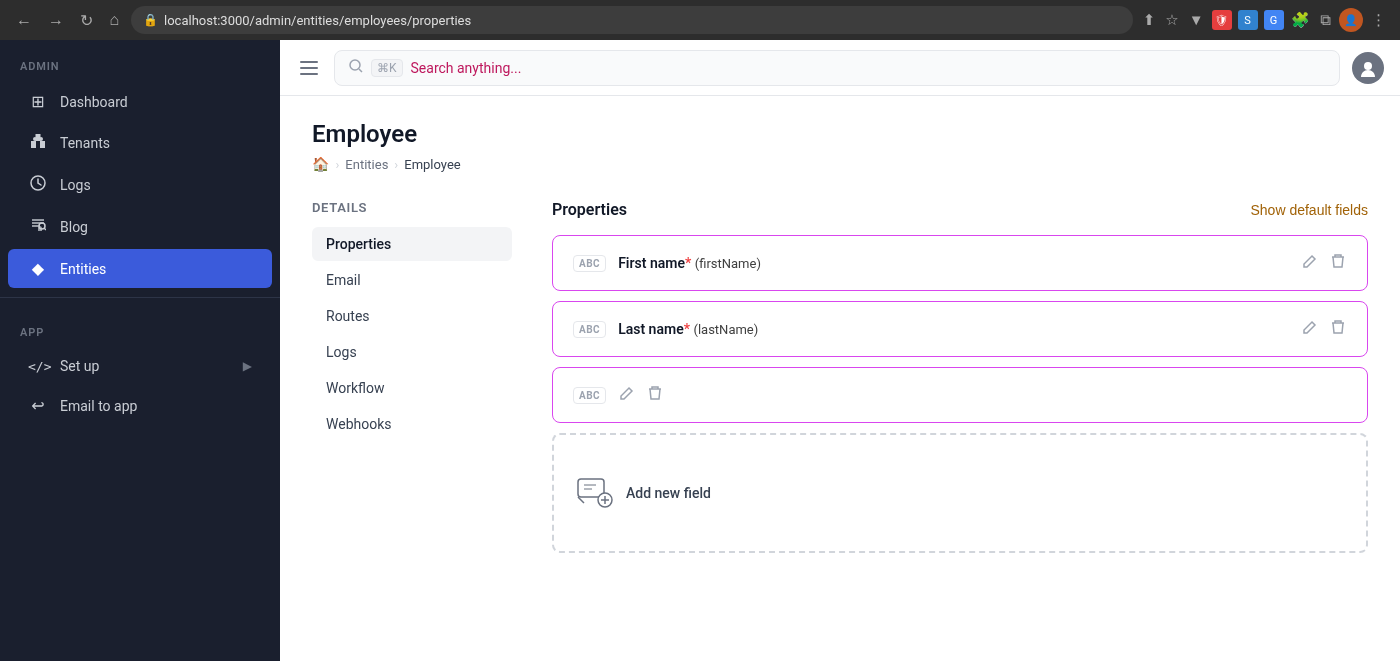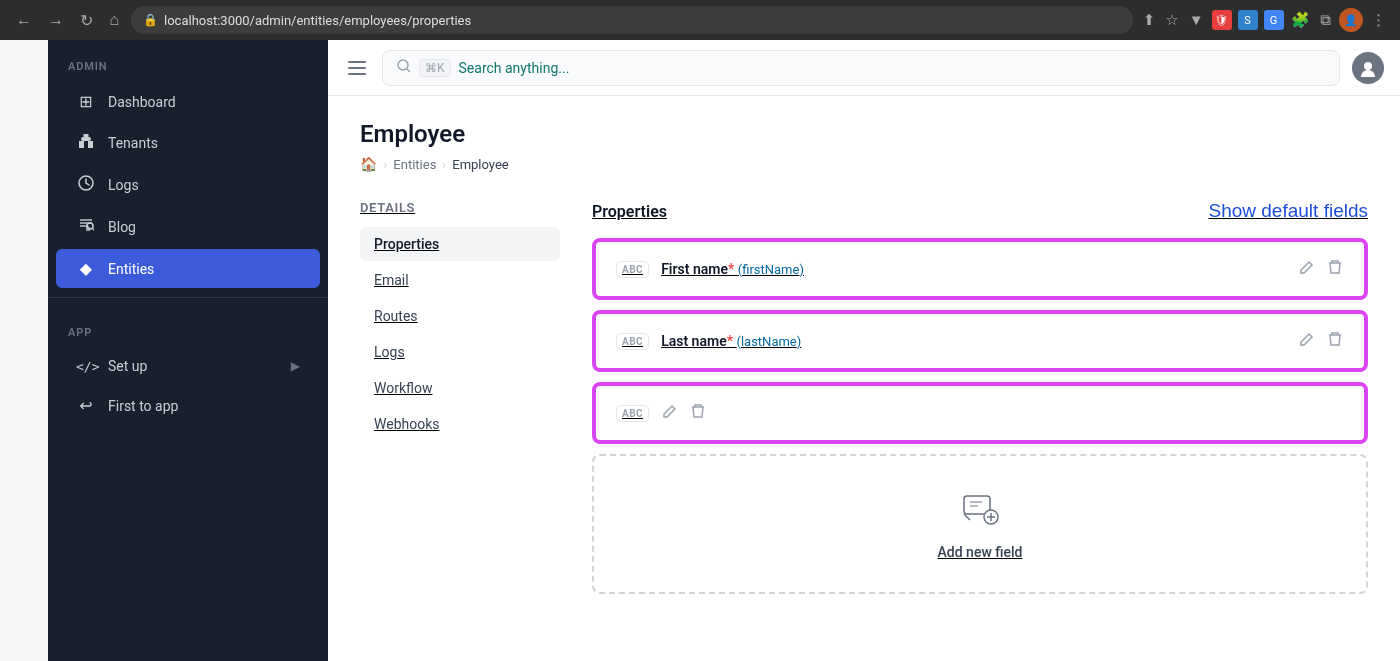--- a/index.html
+++ b/index.html
@@ -70,21 +70,20 @@
 
     
     .sidebar {
       width: 280px;
       background: #1a1f2e;
       color: #fff;
       display: flex;
       flex-direction: column;
       flex-shrink: 0;
       overflow-y: auto;
-      margin-left: 48px;
     }
     .sidebar-section-label {
       font-size: 11px;
       font-weight: 600;
       color: #6b7280;
       letter-spacing: 0.08em;
       padding: 20px 20px 8px 20px;
       text-transform: uppercase;
     }
     .sidebar-item {
@@ -190,22 +189,21 @@
       color: #9ca3af;
       margin-bottom: 28px;
     }
     .breadcrumb-sep { color: #d1d5db; }
     .breadcrumb-link { color: #6b7280; cursor: pointer; }
     .breadcrumb-home-icon { font-size: 14px; color: #9ca3af; }
 
     
     .content-columns {
       display: flex;
-      gap: 32px;
-      text-decoration: underline;
+      gap: 40px;
     }
     .left-column { width: 200px; flex-shrink: 0; }
     .right-column { flex: 1; }
 
     
     .left-nav-title {
       font-size: 13px;
       font-weight: 600;
       color: #6b7280;
       margin-bottom: 12px;
@@ -236,29 +234,29 @@
       margin-bottom: 16px;
     }
     .properties-title {
       font-size: 16px;
       font-weight: 600;
       color: #111827;
     }
     .show-default-fields-btn {
       background: none;
       border: none;
-      color: #1d4ed8;
-      font-size: 19px;
+      color: #a16207;
+      font-size: 14px;
       cursor: pointer;
       font-weight: 500;
     }
 
     
     .field-row {
-      border: 4px solid #d946ef;
+      border: 1px solid #d946ef;
       border-radius: 8px;
       padding: 16px 20px;
       display: flex;
       align-items: center;
       gap: 12px;
       margin-bottom: 10px;
       background: #fff;
     }
     .field-type-badge {
       font-size: 10px;
@@ -273,21 +271,21 @@
     .field-name {
       font-size: 14px;
       font-weight: 600;
       color: #111827;
       flex: 1;
     }
     .field-name-required {
       color: #ef4444;
     }
     .field-api-name {
-      color: #0369a1;
+      color: #404040;
       font-weight: 400;
       font-size: 13px;
     }
     .field-actions {
       display: flex;
       gap: 10px;
       align-items: center;
     }
     .field-action-btn {
       background: none;
@@ -297,21 +295,21 @@
       font-size: 16px;
       padding: 2px;
     }
 
     
     .add-field-box {
       border: 2px dashed #d1d5db;
       border-radius: 8px;
       padding: 32px 20px;
       display: flex;
-      flex-direction: column;
+      flex-direction: row;
       align-items: center;
       gap: 12px;
       cursor: pointer;
       margin-bottom: 10px;
       min-height: 120px;
     }
     .add-field-label {
       font-size: 14px;
       color: #374151;
       font-weight: 500;
@@ -398,21 +396,21 @@
     <div class="sidebar-divider"></div>
     <div class="sidebar-section-label">APP</div>
 
     <div class="sidebar-item">
       <span class="sidebar-item-icon" style="font-size:13px; font-family:monospace;">&lt;/&gt;</span>
       <span class="sidebar-item-label">Set up</span>
       <span class="sidebar-item-chevron">▶</span>
     </div>
     <div class="sidebar-item">
       <span class="sidebar-item-icon">↩</span>
-      <span class="sidebar-item-label">First to app</span>
+      <span class="sidebar-item-label">Email to app</span>
     </div>
   </nav>
 
   <main class="main-content">
 
     <div class="top-bar">
       <button class="menu-icon-btn">
         <svg width="18" height="14" viewBox="0 0 18 14" fill="currentColor">
           <rect x="0" y="0" width="18" height="2" rx="1"></rect>
           <rect x="0" y="6" width="18" height="2" rx="1"></rect>
@@ -420,21 +418,21 @@
         </svg>
       </button>
       <div class="search-bar">
         <span>
           <svg width="14" height="14" viewBox="0 0 14 14" fill="none" stroke="#9ca3af" stroke-width="1.5">
               <circle cx="6" cy="6" r="5"></circle>
               <line x1="10" y1="10" x2="13" y2="13"></line>
             </svg>
         </span>
         <span class="search-shortcut">⌘K</span>
-        <span style="color:#0f766e;">Search anything...</span>
+        <span style="color:#be185d;">Search anything...</span>
       </div>
       <div class="top-bar-avatar">
         <svg width="18" height="18" viewBox="0 0 18 18" fill="#fff">
             <circle cx="9" cy="7" r="4"></circle>
             <path d="M2 18c0-3.9 3.1-7 7-7s7 3.1 7 7"></path>
           </svg>
       </div>
     </div>
 
     <div class="page-content">

